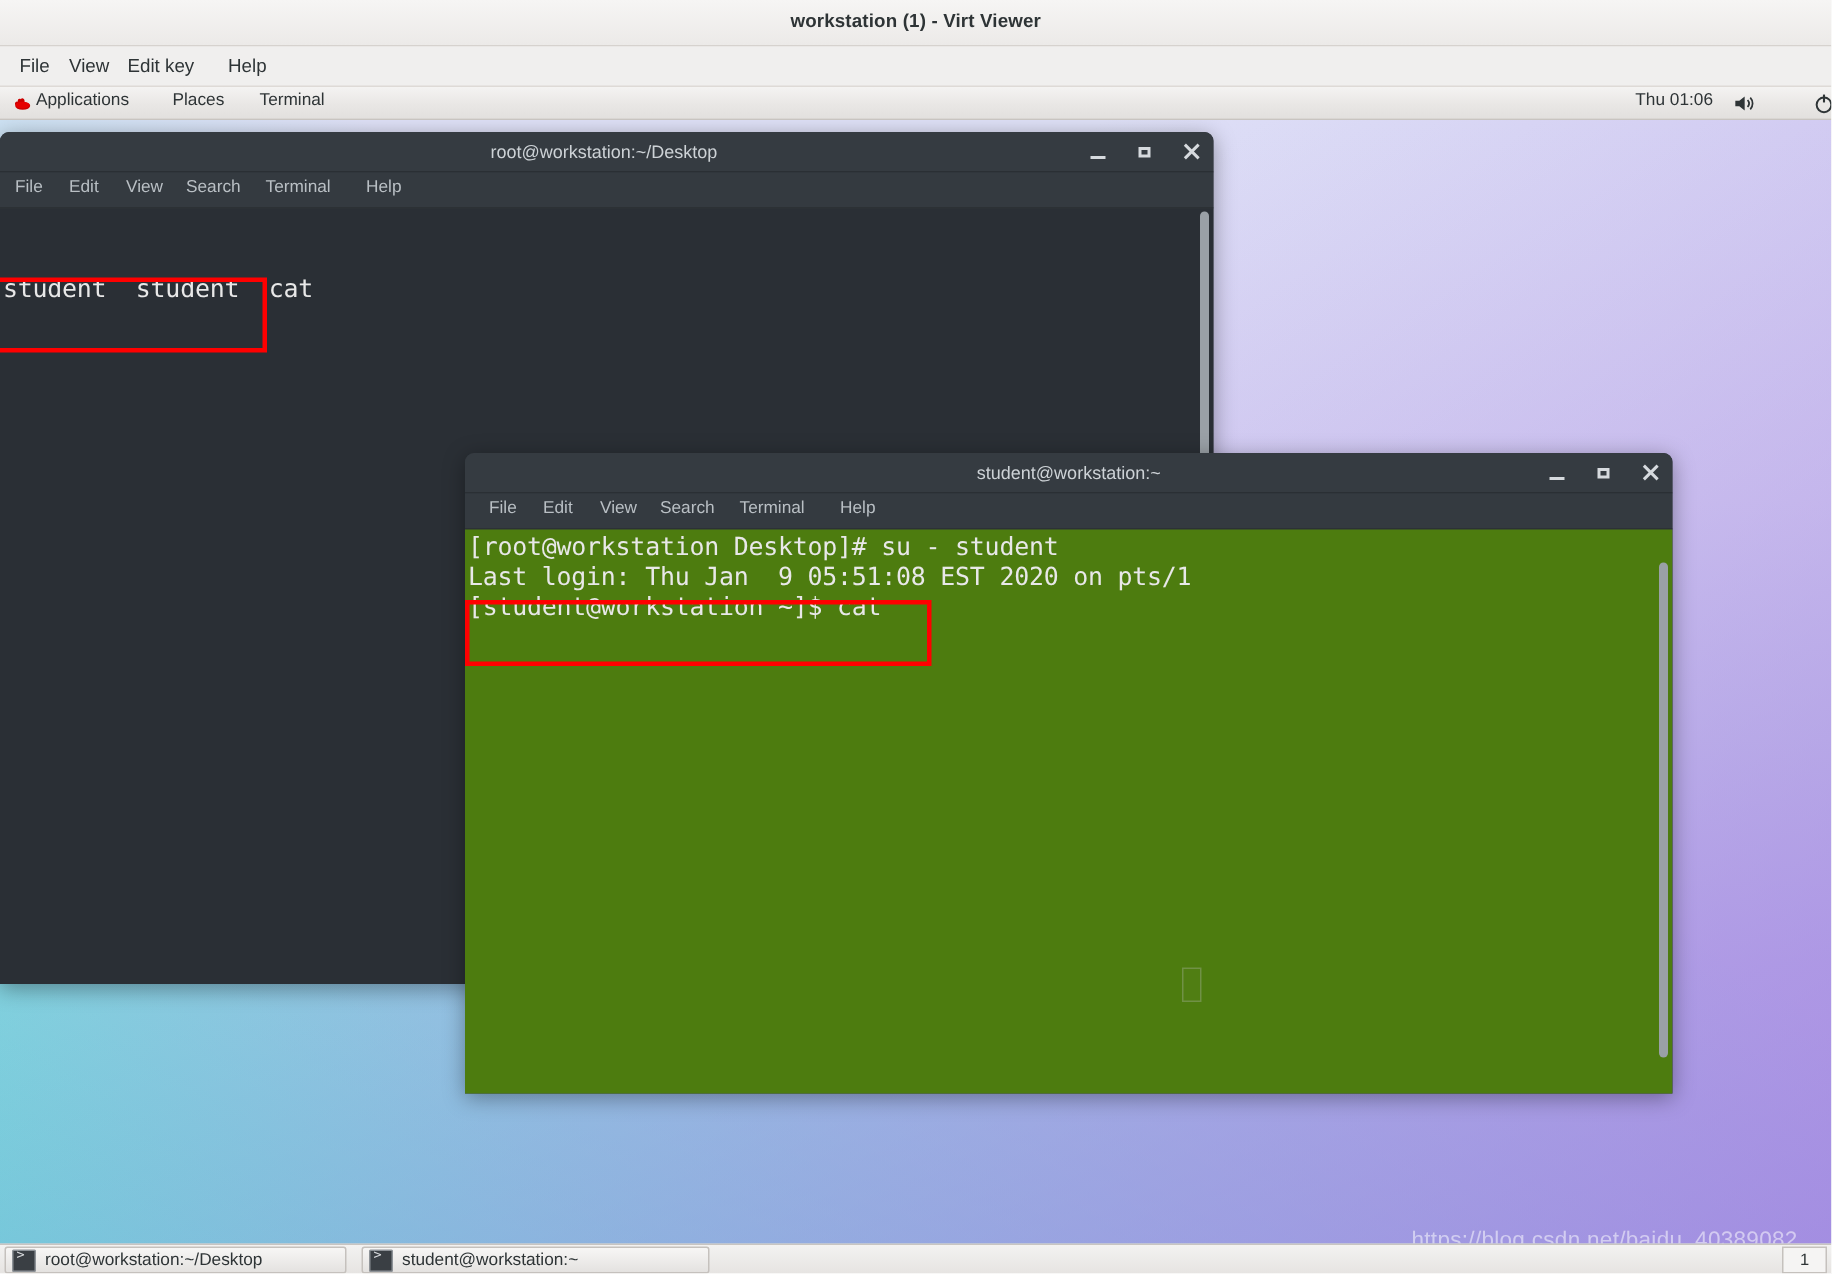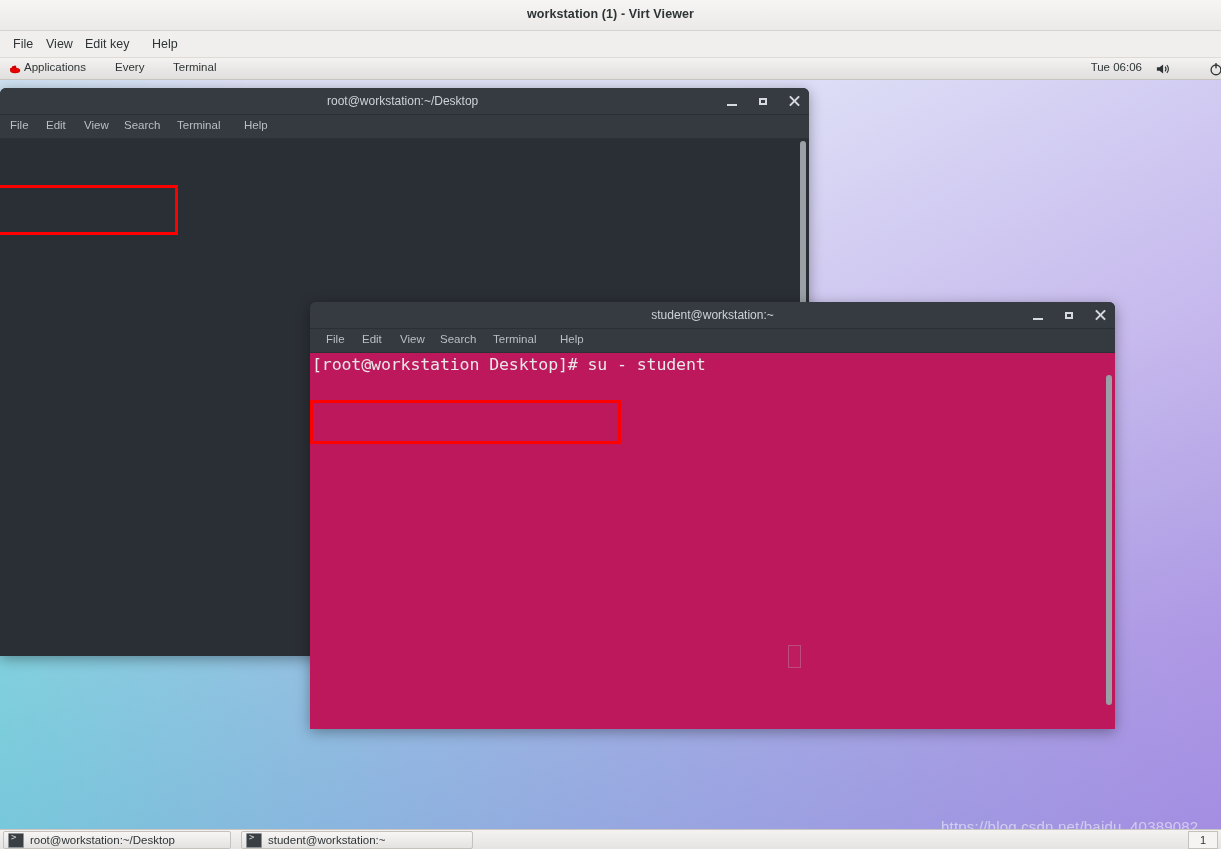--- a/index.html
+++ b/index.html
@@ -218,21 +218,21 @@
   .tm-item {
     position: absolute;
     top: 4px;
     font-size: 11.5px;
     color: #b9bfc4;
     white-space: nowrap;
   }
 
   .term-body {
     position: relative;
-    background: #be185d;
+    background: #4d7c0f;
     overflow: hidden;
   }
   .term-text {
     position: absolute;
     left: 2px;
     top: 1px;
     font-family: "DejaVu Sans Mono", "Liberation Mono", monospace;
     font-size: 16.6px;
     line-height: 20.9px;
     color: #e8e8e8;
@@ -352,24 +352,24 @@
     <div class="vv-menu-item" style="left:147px">Help</div>
   </div>
 
   <div class="gnome-panel">
     <svg class="redhat-glyph" viewBox="0 0 20 16">
       <ellipse cx="11" cy="10.5" rx="8" ry="4.2" fill="#cc0000"></ellipse>
       <path d="M3 9.5 C2 7 4 5.5 6 6 C5 4 7.2 2.2 9 3.4 C10 1.6 13 2.6 13 5 L13 8 Z" fill="#cc0000"></path>
       <ellipse cx="11" cy="9.6" rx="7.4" ry="3.4" fill="#e60000"></ellipse>
     </svg>
     <div class="panel-item" style="left:24px">Applications</div>
-    <div class="panel-item" style="left:115px">Every</div>
+    <div class="panel-item" style="left:115px">Places</div>
     <div class="panel-item" style="left:173px">Terminal</div>
 
-    <div class="panel-item" style="right:79px">Tue 06:06</div>
+    <div class="panel-item" style="right:79px">Thu 01:06</div>
 
     <svg class="vol-icon" style="right:49px" viewBox="0 0 18 14">
       <path d="M1 5 H4 L8 1.8 V12.2 L4 9 H1 Z" fill="#2e3436"></path>
       <path d="M10.2 4.4 a4 4 0 0 1 0 5.2" stroke="#2e3436" stroke-width="1.3" fill="none"></path>
       <path d="M12.2 2.6 a6.4 6.4 0 0 1 0 8.8" stroke="#2e3436" stroke-width="1.3" fill="none"></path>
     </svg>
 
     <svg class="power-icon" style="right:-2px" viewBox="0 0 16 16">
       <circle cx="8" cy="9" r="5.6" stroke="#2e3436" stroke-width="1.5" fill="none"></circle>
       <rect x="7.2" y="1.2" width="1.6" height="6" fill="#2e3436"></rect>
@@ -399,20 +399,21 @@
       <div class="term-menubar">
         <div class="tm-item" style="left:10px">File</div>
         <div class="tm-item" style="left:46px">Edit</div>
         <div class="tm-item" style="left:84px">View</div>
         <div class="tm-item" style="left:124px">Search</div>
         <div class="tm-item" style="left:177px">Terminal</div>
         <div class="tm-item" style="left:244px">Help</div>
       </div>
 
       <div class="term-body" style="height:519px; background:rgba(43,47,53,0.94);">
+        <div class="term-text" style="top:44px">student  student  cat</div>
         <div class="blk-cursor" style="left:772px; top:441px; width:12px; height:21px;"></div>
         <div class="term-scrollbar" style="top:2px; height:515px;"></div>
       </div>
     </div>
 
     <div class="term-window" style="left:310px; top:222px; width:805px; height:427px;">
 
       <div class="term-titlebar">
         <div class="term-title">student@workstation:~</div>
         <div class="win-btns">
@@ -426,20 +427,22 @@
         <div class="tm-item" style="left:16px">File</div>
         <div class="tm-item" style="left:52px">Edit</div>
         <div class="tm-item" style="left:90px">View</div>
         <div class="tm-item" style="left:130px">Search</div>
         <div class="tm-item" style="left:183px">Terminal</div>
         <div class="tm-item" style="left:250px">Help</div>
       </div>
 
       <div class="term-body" style="height:378px;">
         <div class="term-text" style="top:2px">[root@workstation Desktop]# su - student</div>
+        <div class="term-text" style="top:22px">Last login: Thu Jan  9 05:51:08 EST 2020 on pts/1</div>
+        <div class="term-text" style="top:42px">[student@workstation ~]$ cat</div>
         <div class="blk-cursor" style="left:478px; top:292px; width:11px; height:21px;"></div>
         <div class="term-scrollbar" style="top:22px; height:330px;"></div>
       </div>
     </div>
 
     <div class="red-box" style="left:-3px; top:105px; width:181px; height:50px;"></div>
     <div class="red-box" style="left:310px; top:320px; width:311px; height:44px;"></div>
 
     <div class="watermark" style="left:941px; top:738px;">https://blog.csdn.net/baidu_40389082</div>
   </div>

